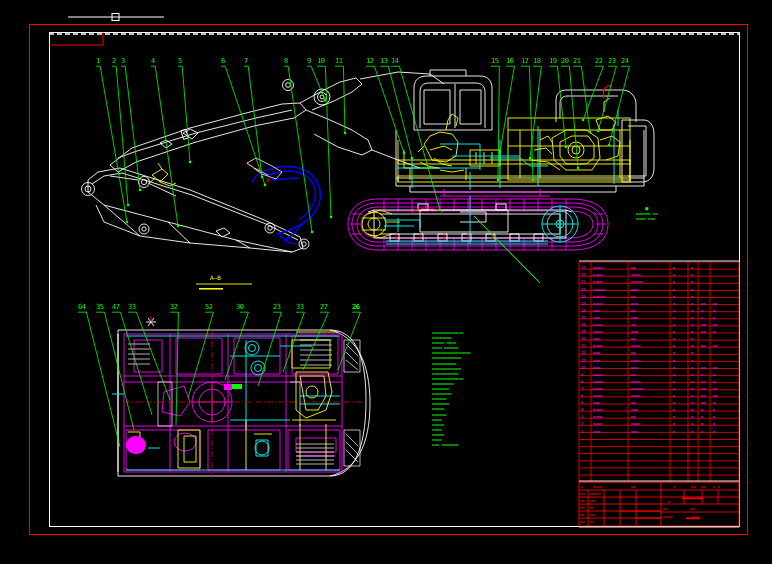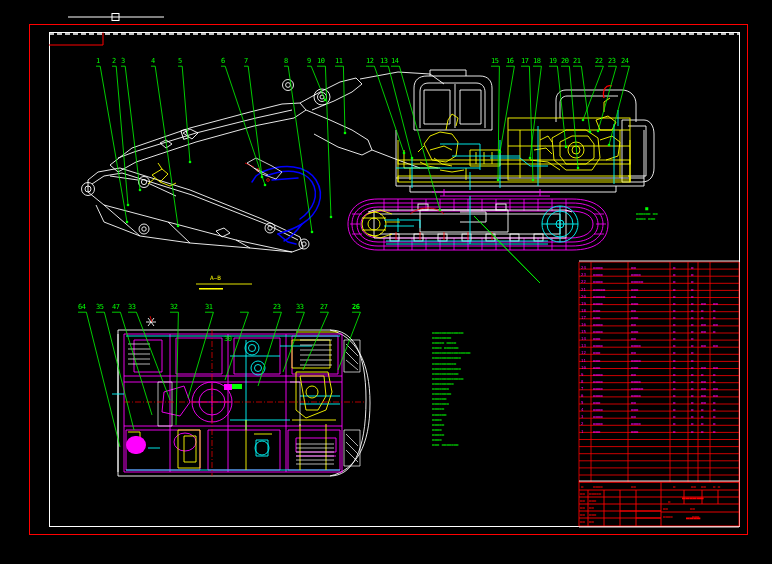--- a/index.html
+++ b/index.html
@@ -596,22 +596,22 @@
       <div class="lbl" style="left: 595px; top: 58px;">22</div>
       <div class="lbl" style="left: 608px; top: 58px;">23</div>
       <div class="lbl" style="left: 621px; top: 58px;">24</div>
     </div>
   <div id="pv-labels">
       <div class="lbl" style="left: 78px; top: 304px;">64</div>
       <div class="lbl" style="left: 96px; top: 304px;">35</div>
       <div class="lbl" style="left: 112px; top: 304px;">47</div>
       <div class="lbl" style="left: 128px; top: 304px;">33</div>
       <div class="lbl" style="left: 170px; top: 304px;">32</div>
-      <div class="lbl" style="left: 205px; top: 304px;">31</div>
-      <div class="lbl" style="left: 224px; top: 304px; margin-top: 32px;">30</div>
+      <div class="lbl" style="left: 205px; top: 304px;">52</div>
+      <div class="lbl" style="left: 236px; top: 304px;">30</div>
       <div class="lbl" style="left: 273px; top: 304px;">23</div>
       <div class="lbl" style="left: 296px; top: 304px;">33</div>
       <div class="lbl" style="left: 320px; top: 304px;">27</div>
       <div class="lbl" style="left: 352px; top: 304px; font-weight: bold;">26</div>
     </div>
 
   <div id="side-annotation" class="ganno" style="left:636px;top:206px;">
       <div style="text-align: center; font-size: 5px;">■</div>
       <div>▬▬▬▬▬▬ ▬▬</div>
       <div>▬▬▬▬ ▬▬▬</div>

